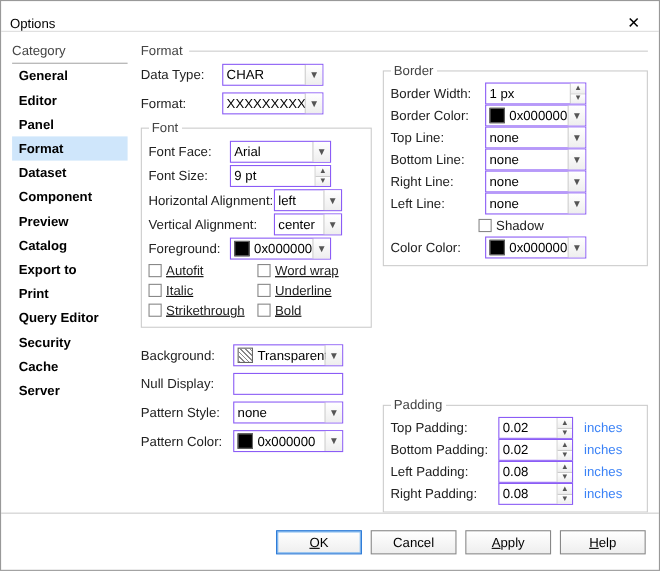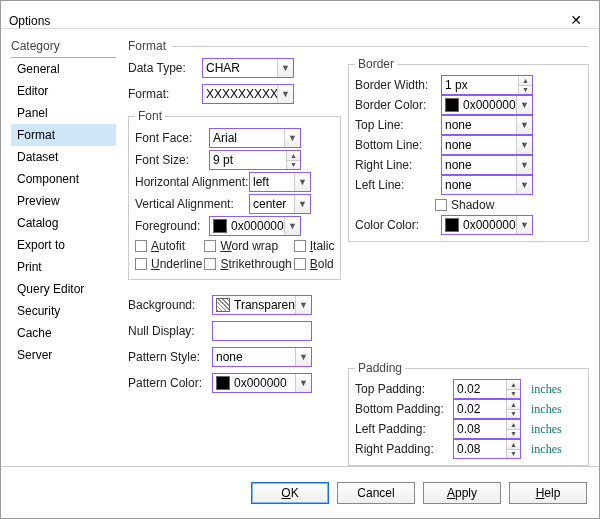--- a/index.html
+++ b/index.html
@@ -4,21 +4,21 @@
 <style>
   * { box-sizing: border-box; font-family: "Segoe UI", Tahoma, sans-serif; font-size: 12px; }
   body { margin:0; padding:0; background:#fff; }
   .window { width:600px; height:519px; border:1px solid #999; display:flex; flex-direction:column; background:#fff; }
   .titlebar { height:28px; display:flex; align-items:flex-end; padding:0 8px; border-bottom:1px solid #ddd; }
   .title { flex:1; }
   .closebtn { width:30px; text-align:center; font-size:14px; font-family:Arial; cursor:default; }
   .body { flex:1; display:flex; padding:10px 10px 0 10px; gap:12px; overflow:hidden;}
   .catcol { width:105px; display:flex; flex-direction:column; }
   .catlabel { color:#444; margin-bottom:4px; }
-  .catlist { border-top:1px solid #aaa; flex:1; }
+  .catlist { border-top:1px solid #aaa; flex:1;font-weight:bold; }
   .catitem { padding:4px 6px; cursor:default; }
   .catitem.selected { background:#cfe6fb; }
   .main { flex:1; display:flex; flex-direction:column; }
   .fmtlabel { color:#444; display:flex; align-items:center; gap:6px; margin-bottom:4px; }
   .fmtlabel .rule { flex:1; height:1px; background:#ccc; }
   .cols { display:flex; gap:10px; flex:1; }
   .leftcol { width:210px; display:flex; flex-direction:column; gap:4px; }
   .rightcol { flex:1; display:flex; flex-direction:column; gap:6px; }
   .row { display:flex; align-items:center; gap:4px; min-height:22px;}
   .lbl { width:70px; color:#222; white-space:nowrap;}
@@ -31,25 +31,25 @@
   .spin .arrows div { flex:1; display:flex; align-items:center; justify-content:center; font-size:7px; color:#555; background:linear-gradient(#fff,#eee);}
   .spin .arrows div:first-child{border-bottom:1px solid #ccc;}
   .colorcombo { width:92px; }
   .swatch { width:14px; height:14px; background:#000; margin-right:4px; flex-shrink:0; border:1px solid #666;}
   .swatch.hatch { background:repeating-linear-gradient(45deg,#888 0,#888 1px,#fff 1px,#fff 3px);}
   fieldset { border:1px solid #ccc; padding:4px 6px 6px 6px; margin:0; }
   fieldset legend { color:#444; padding:0 3px; }
   .cbx { display:flex; align-items:center; gap:4px; }
   .cbx .box { width:12px; height:12px; border:1px solid #888; background:#fff;}
   .cbx span { color:#222; }
-  .cbxgrid { display:grid; grid-template-columns:1fr 1fr 1fr; gap:4px 2px; padding:2px 0;}
+  .cbxgrid { display:grid; grid-template-columns:1fr 1fr; gap:4px 2px; padding:2px 0;text-decoration:underline;}
   .footer { height:52px; border-top:1px solid #ccc; display:flex; justify-content:flex-end; align-items:center; gap:8px; padding:0 12px;}
   .btn { width:78px; height:22px; border:1px solid #888; background:linear-gradient(#fff,#eee); display:flex; align-items:center; justify-content:center; cursor:default;}
   .btn.default { border:1px solid #1a6fd4; box-shadow:0 0 0 1px #7fb8ef inset;}
-  .unit { color:#0f766e; margin-left:4px;font-family:Liberation Serif, serif;}
+  .unit { color:#3b82f6; margin-left:4px;}
   .padspin { width:68px;text-align:center;}
   .bordspin { width:92px;}
   .tinyrow { min-height:20px; gap:6px;}
   u.acc{text-decoration:underline;}
 </style>
 </head>
 <body>
 
 <div class="window">
   <div class="titlebar">

